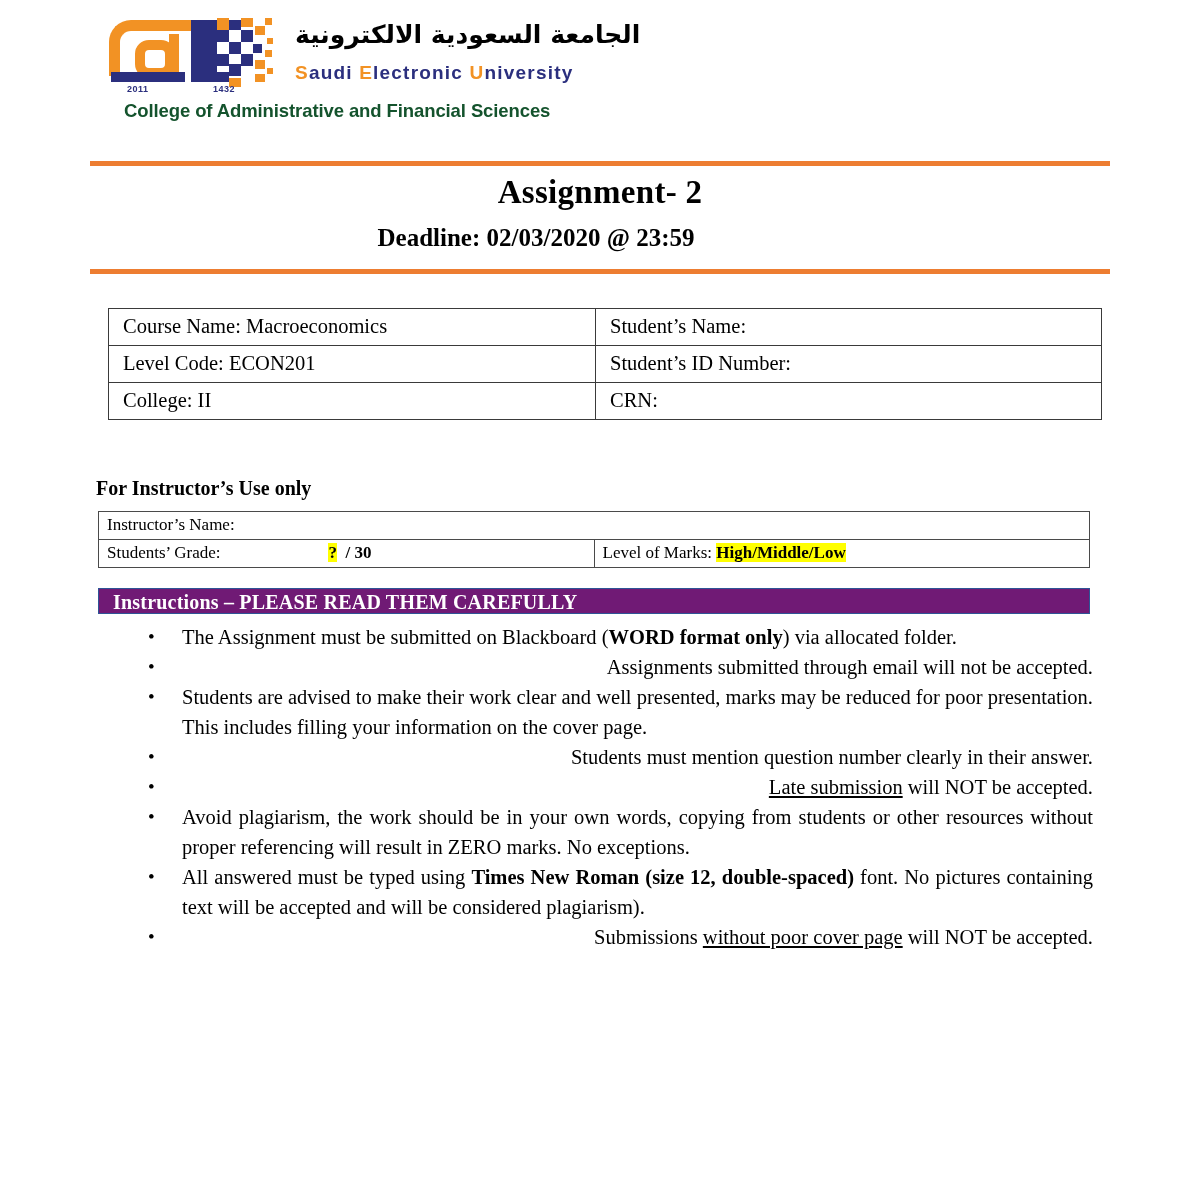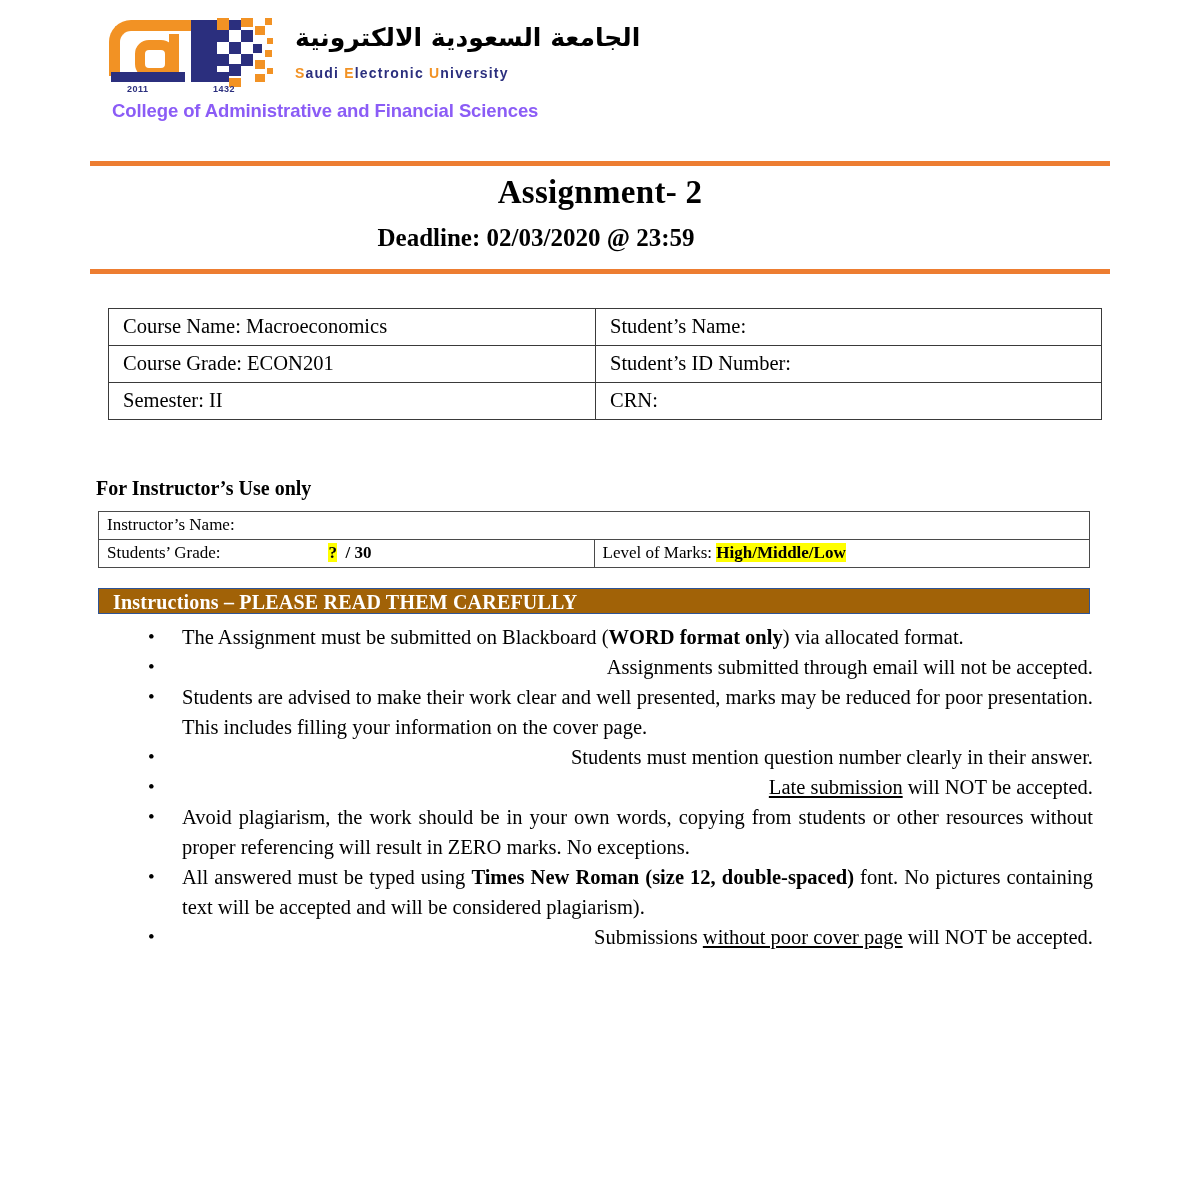--- a/index.html
+++ b/index.html
@@ -100,37 +100,37 @@
     font-family: "DejaVu Sans", sans-serif;
     font-size: 25px;
     font-weight: bold;
     color: #000000;
     line-height: 1.15;
     direction: rtl;
     letter-spacing: -0.5px;
   }
   .logo-en {
     font-family: "Liberation Sans", sans-serif;
-    font-size: 14px;
+    font-size: 19px;
     font-weight: bold;
     letter-spacing: 1.2px;
     line-height: 1.2;
     margin-top: 13px;
   }
   .logo-en .o { color: #F29224; }
   .logo-en .b { color: #2B2F7E; }
 
   .college {
     position: absolute;
-    left: 112px;
+    left: 124px;
     top: 100px;
     font-family: "Liberation Sans", sans-serif;
     font-size: 18.5px;
     font-weight: bold;
-    color: #8b5cf6;
+    color: #14532d;
     letter-spacing: -0.1px;
   }
 
   
   .rule {
     position: absolute;
     left: 90px;
     width: 1020px;
     height: 5px;
     background: #ED7D31;
@@ -214,21 +214,21 @@
   }
   .b30 { font-weight: bold; }
 
   
   .banner {
     position: absolute;
     left: 98px;
     top: 588px;
     width: 992px;
     height: 26px;
-    background: #a16207;
+    background: #701a75;
     border: 1.5px solid #2E5496;
     box-sizing: border-box;
   }
   .banner-text {
     position: absolute;
     left: 14px;
     top: 2px;
     font-size: 20px;
     font-weight: bold;
     color: #FFFFFF;
@@ -323,25 +323,25 @@
 <div class="title-sub">Deadline: 02/03/2020 @ 23:59</div>
 <div class="rule rule-bottom"></div>
 
 <table class="course-table">
   <tbody>
     <tr>
       <td class="c-left">Course Name: Macroeconomics</td>
       <td>Student’s Name:</td>
     </tr>
     <tr>
-      <td class="c-left">Course Grade: ECON201</td>
+      <td class="c-left">Level Code: ECON201</td>
       <td>Student’s ID Number:</td>
     </tr>
     <tr>
-      <td class="c-left">Semester: II</td>
+      <td class="c-left">College: II</td>
       <td>CRN:</td>
     </tr>
   </tbody>
 </table>
 
 <div class="instr-heading">For Instructor’s Use only</div>
 
 <table class="instr-table">
   <tbody>
     <tr>
@@ -354,21 +354,21 @@
   </tbody>
 </table>
 
 <div class="banner">
   <div class="banner-text">Instructions – PLEASE READ THEM CAREFULLY</div>
 </div>
 
 <div class="bullets" id="bullets">
     <div class="bullet-row">
       <div class="bullet-dot">•</div>
-      <div class="bullet-text"><span>The Assignment must be submitted on Blackboard (</span><b>WORD</b><span> </span><b>format only</b><span>) via allocated format.</span></div>
+      <div class="bullet-text"><span>The Assignment must be submitted on Blackboard (</span><b>WORD</b><span> </span><b>format only</b><span>) via allocated folder.</span></div>
     </div>
     <div class="bullet-row">
       <div class="bullet-dot">•</div>
       <div class="bullet-text nojust"><span>Assignments submitted through email will not be accepted.</span></div>
     </div>
     <div class="bullet-row">
       <div class="bullet-dot">•</div>
       <div class="bullet-text"><span>Students are advised to make their work clear and well presented, marks may be reduced for poor presentation. This includes filling your information on the cover page.</span></div>
     </div>
     <div class="bullet-row">

